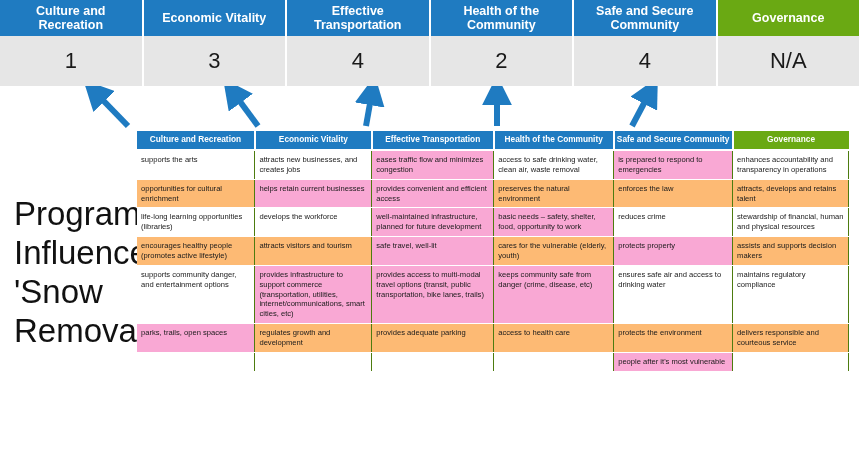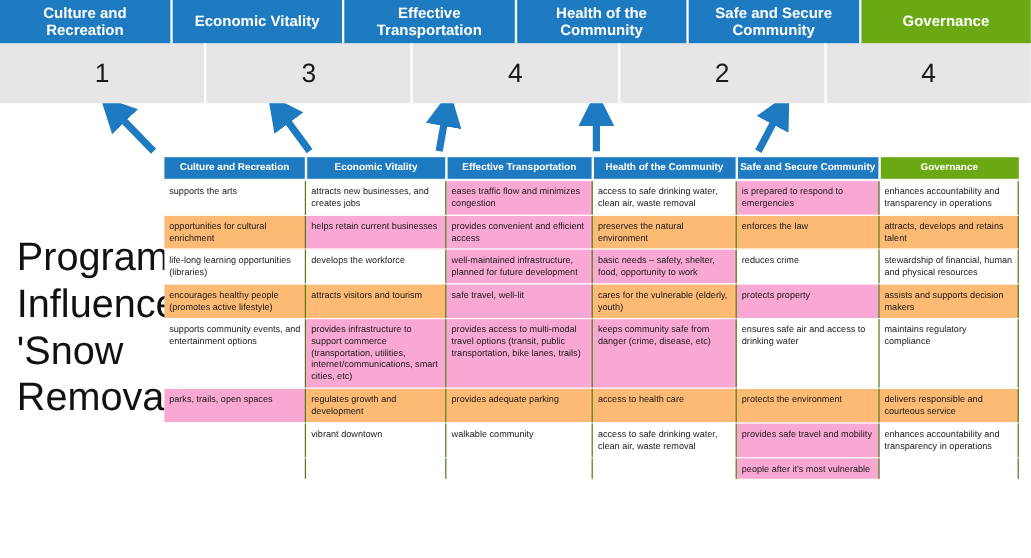--- a/index.html
+++ b/index.html
@@ -146,20 +146,21 @@
     <div class="top-header-cell">Health of the Community</div>
     <div class="top-header-cell">Safe and Secure Community</div>
     <div class="top-header-cell gov">Governance</div>
   </div>
   <div class="top-score-row">
     <div class="top-score-cell">1</div>
     <div class="top-score-cell">3</div>
     <div class="top-score-cell">4</div>
     <div class="top-score-cell">2</div>
     <div class="top-score-cell">4</div>
+    <div class="top-score-cell">N/A</div>
   </div>
 </div>
 
 <svg class="arrows" viewBox="0 0 859 45">
   <defs>
     <marker id="ah" markerWidth="5" markerHeight="5" refX="2.2" refY="2.5" orient="auto">
       <path d="M0,0 L5,2.5 L0,5 z" fill="#1f7bc1"></path>
     </marker>
   </defs>
   <line x1="128" y1="40" x2="95" y2="6" stroke="#1f7bc1" stroke-width="6" marker-end="url(#ah)"></line>
@@ -209,43 +210,35 @@
       </tr>
       <tr class="alt">
         <td>encourages healthy people (promotes active lifestyle)</td>
         <td>attracts visitors and tourism</td>
         <td class="hl">safe travel, well-lit</td>
         <td>cares for the vulnerable (elderly, youth)</td>
         <td class="hl">protects property</td>
         <td>assists and supports decision makers</td>
       </tr>
       <tr>
-        <td>supports community events, and entertainment options</td>
+        <td>supports community danger, and entertainment options</td>
         <td class="hl">provides infrastructure to support commerce (transportation, utilities, internet/communications, smart cities, etc)</td>
         <td class="hl">provides access to multi-modal travel options (transit, public transportation, bike lanes, trails)</td>
         <td class="hl">keeps community safe from danger (crime, disease, etc)</td>
         <td>ensures safe air and access to drinking water</td>
         <td>maintains regulatory compliance</td>
       </tr>
       <tr class="alt">
         <td class="hl">parks, trails, open spaces</td>
         <td>regulates growth and development</td>
         <td>provides adequate parking</td>
         <td>access to health care</td>
         <td>protects the environment</td>
         <td>delivers responsible and courteous service</td>
       </tr>
-      <tr>
-        <td class="empty"></td>
-        <td>vibrant downtown</td>
-        <td>walkable community</td>
-        <td>access to safe drinking water, clean air, waste removal</td>
-        <td class="hl">provides safe travel and mobility</td>
-        <td>enhances accountability and transparency in operations</td>
-      </tr>
       <tr class="alt">
         <td class="empty"></td>
         <td class="empty"></td>
         <td class="empty"></td>
         <td class="empty"></td>
         <td class="hl">people after it's most vulnerable</td>
         <td class="empty"></td>
       </tr>
     </tbody>
 </table>

